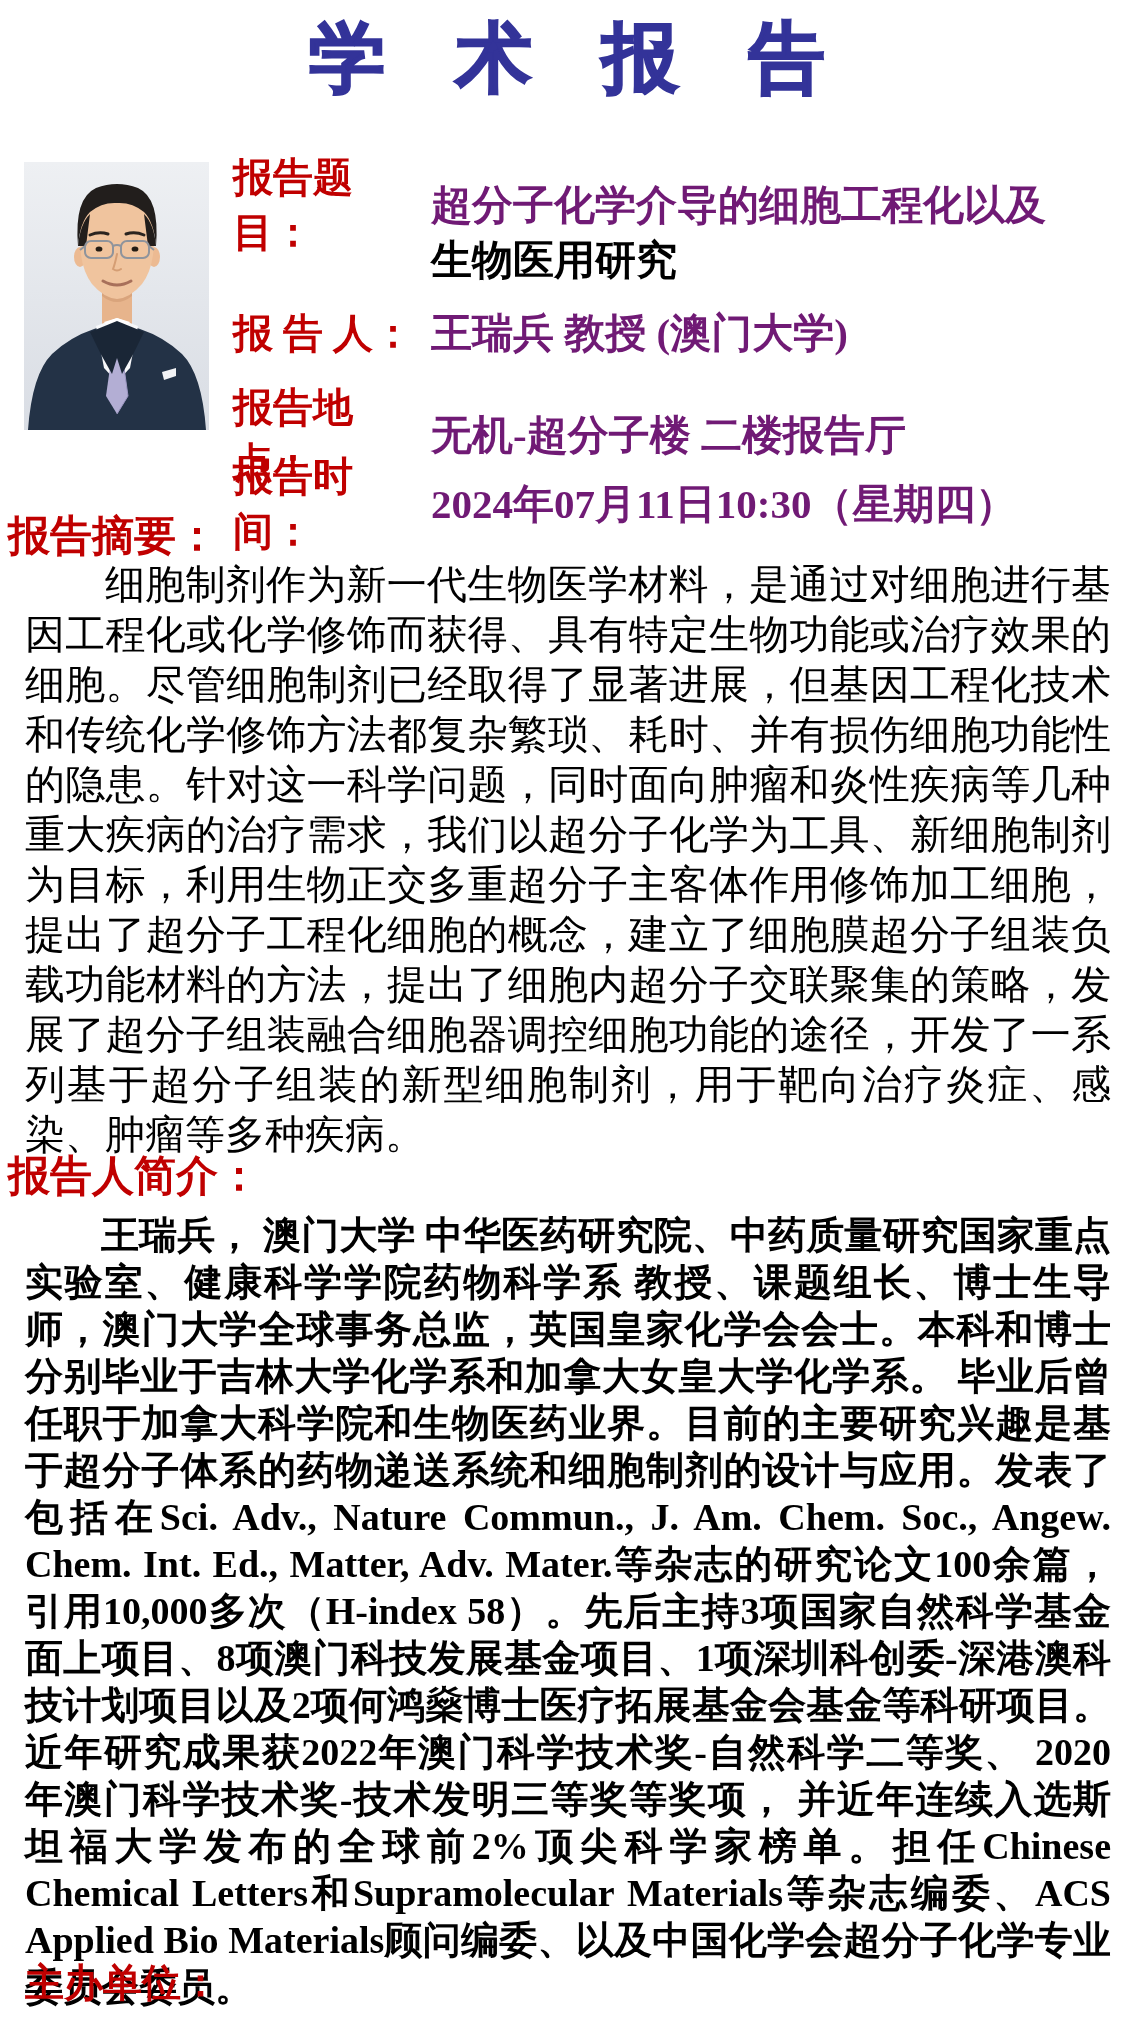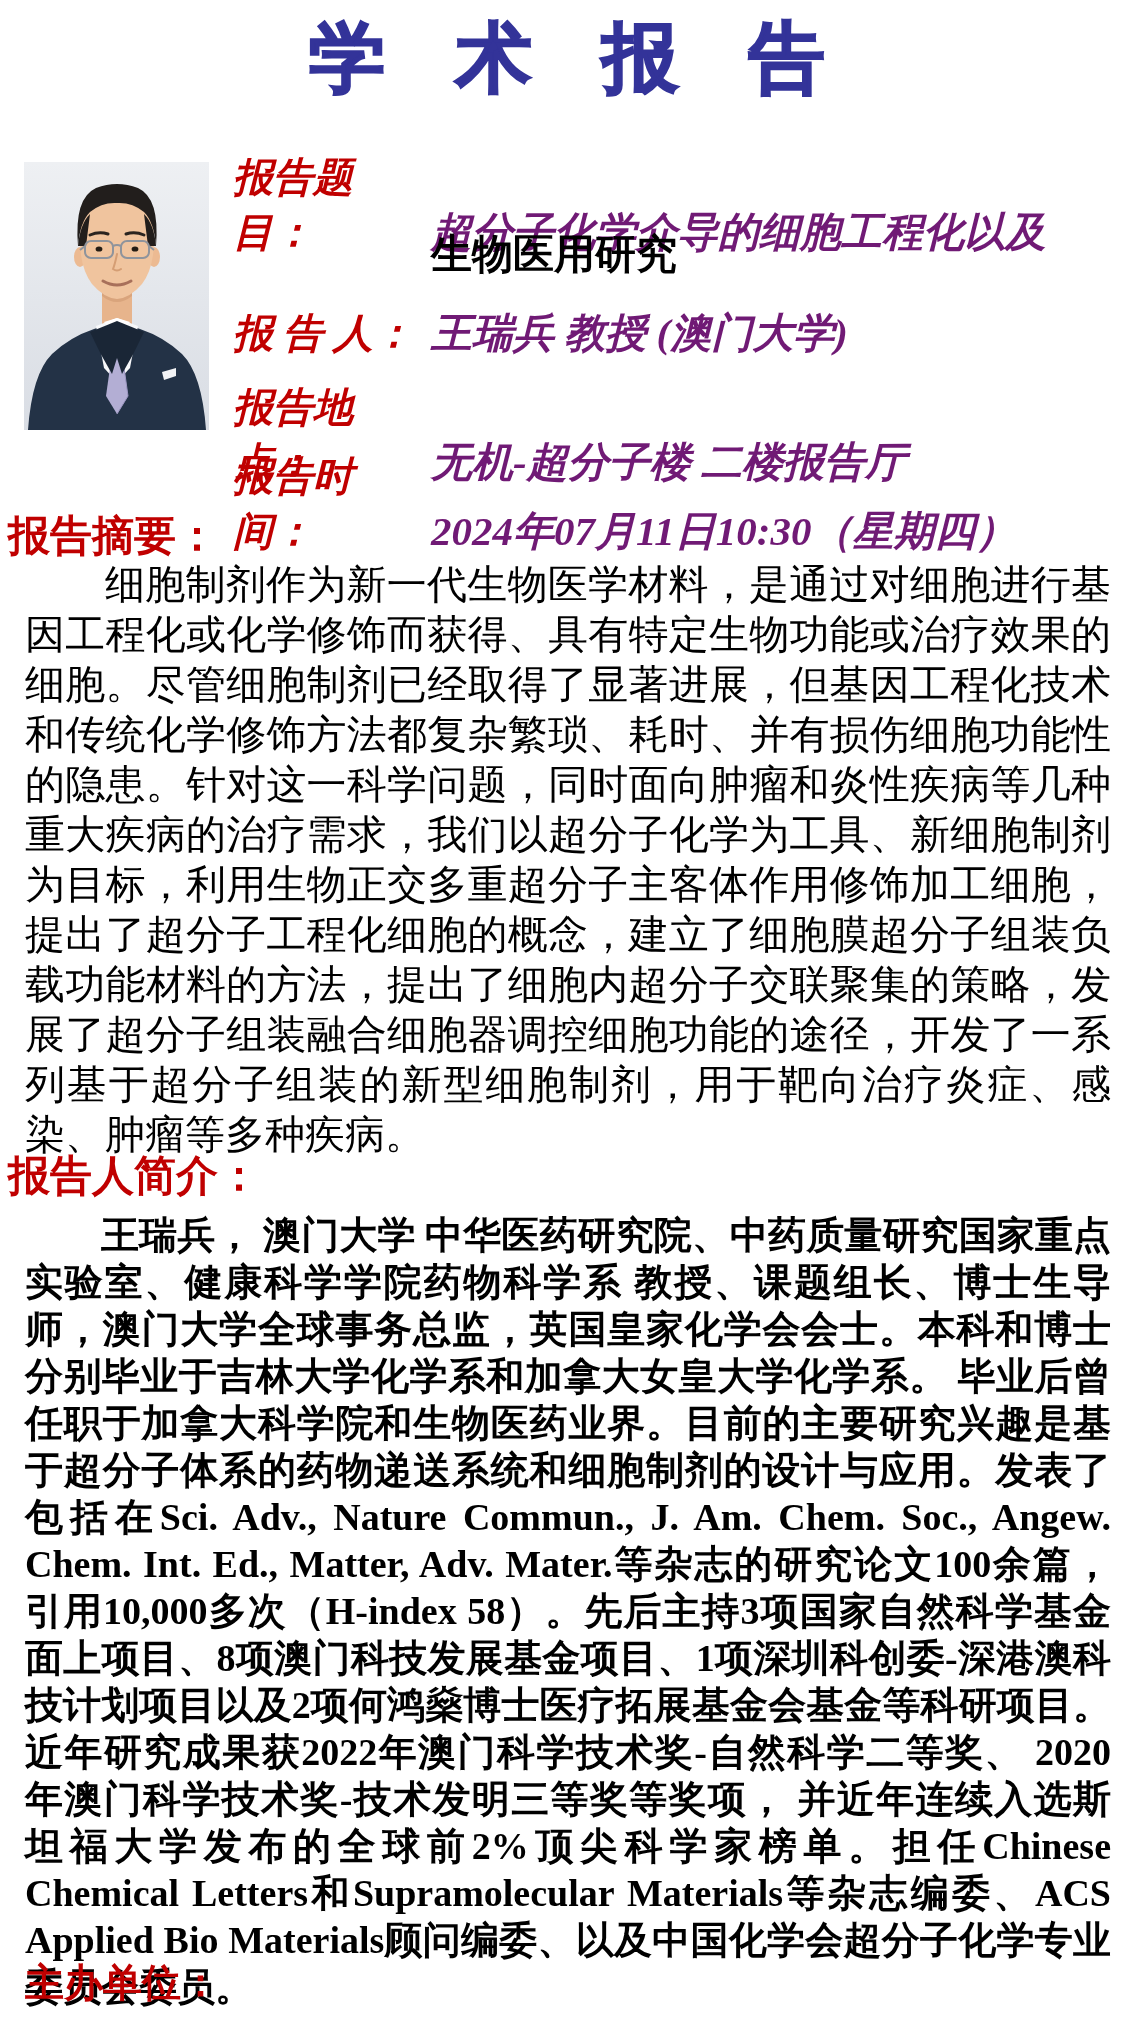--- a/index.html
+++ b/index.html
@@ -37,40 +37,39 @@
     width: 185px;
     height: 268px;
     overflow: hidden;
   }
   .photo-frame svg { display: block; width: 100%; height: 100%; }
   
   .info-row {
     position: absolute;
     left: 233px;
     display: flex;
-    align-items: flex-end;
-    white-space: pre-wrap;
-    font-style: italic;
+    align-items: center;
+    white-space: pre-wrap;
   }
   .info-label {
     flex: 0 0 auto;
     width: 198px;
     font-size: 40px;
     font-weight: 700;
     color: #c00000;
     white-space: pre-wrap;
   }
   .info-value {
     font-size: 41px;
     font-weight: 600;
     color: #701a75;
     white-space: pre-wrap;
   }
   .row-topic   { top: 150px; }
-  .topic-line2 { position: absolute; left: 431px; top: 227px; font-size: 41px; font-weight: 600; }
+  .topic-line2 { position: absolute; left: 431px; top: 233px; font-size: 41px; font-weight: 600; }
   .row-speaker { top: 306px; }
   .row-venue   { top: 380px; }
   .row-time    { top: 449px; }
   
   .section-heading {
     position: absolute;
     left: 8px;
     font-size: 42px;
     font-weight: 700;
     color: #c00000;

